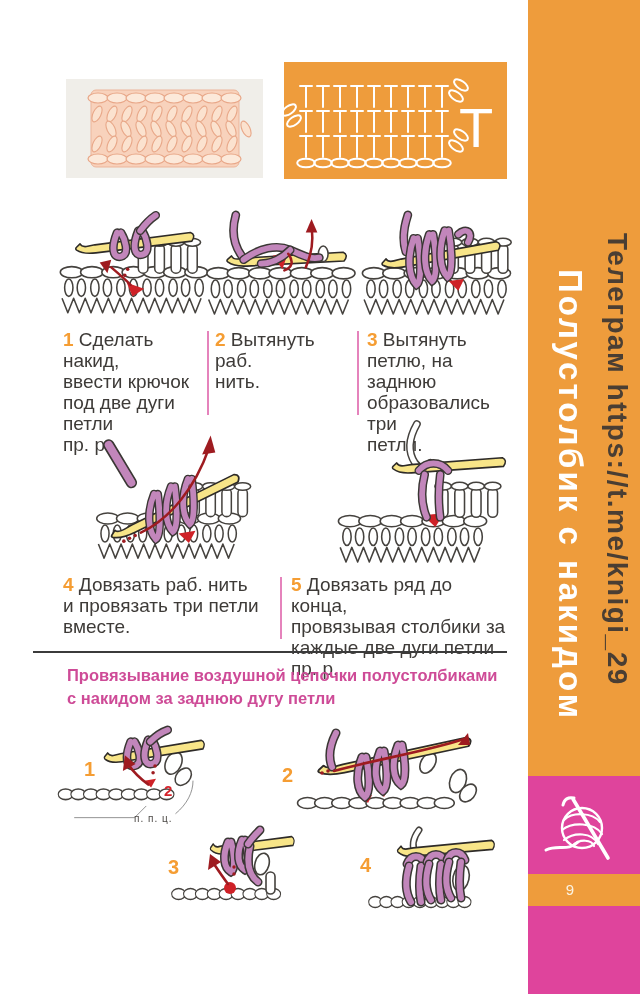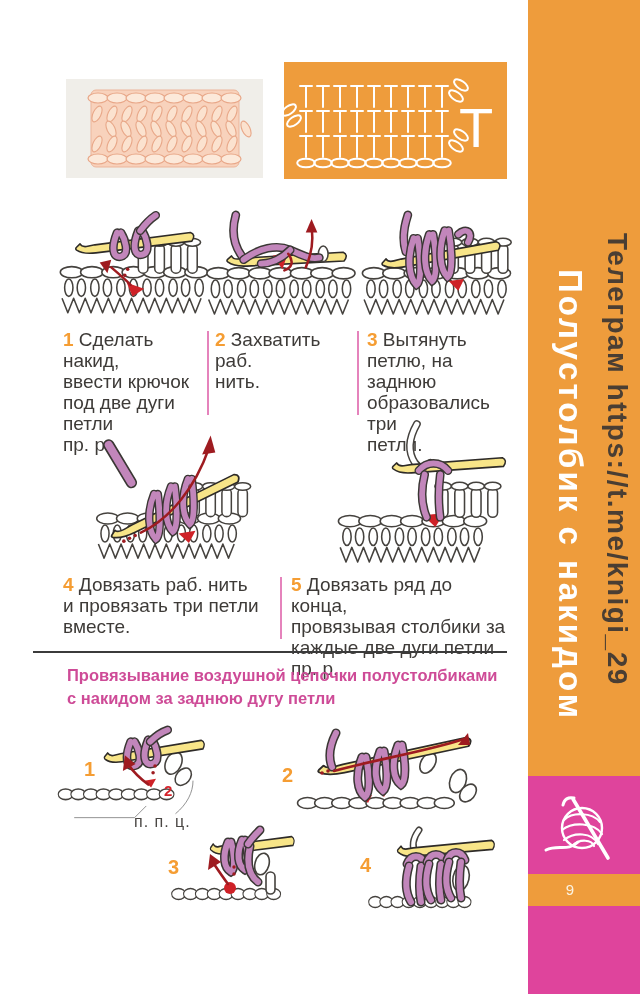--- a/index.html
+++ b/index.html
@@ -29,21 +29,21 @@
   .stepText{position:absolute;font-size:19px;line-height:21px;color:#3E3B38}
   .stepText .txt{white-space:pre-line}
   .stepNum{color:#F59D33;font-weight:bold}
   .vdiv{position:absolute;width:2px;background:#E583BC}
 
   .rule{left:33px;top:651px;width:474px;height:2px;background:#3B3B3B}
   .secTitle{left:67px;top:664px;width:440px;font-weight:bold;font-size:16.5px;line-height:23px;color:#CE4B97;white-space:pre-line}
 
   .figNum{position:absolute;font-weight:bold;font-size:20px;color:#F59D33}
   .figNumRed{position:absolute;font-weight:bold;font-size:15px;color:#D5232B}
-  .ppc{position:absolute;font-size:16px;color:#4A4744;letter-spacing:1px}
+  .ppc{position:absolute;font-size:10px;color:#4A4744;letter-spacing:1px}
 
   svg{position:absolute;overflow:visible}
   svg.def{width:0;height:0;position:absolute}
 
   
   .w{fill:#fff;stroke:#45423E;stroke-width:1.6}
   .wl{fill:none;stroke:#45423E;stroke-width:1.6;stroke-linejoin:round}
   .wy{fill:none;stroke:#fff;stroke-width:5;stroke-linecap:round}
   .y{fill:#F8E588;stroke:#2E2B28;stroke-width:1.7;stroke-linejoin:round}
   .pO{fill:none;stroke:#3A3734;stroke-width:9;stroke-linecap:round}
@@ -251,21 +251,21 @@
   </g>
 </svg>
 
 <div class="stepText" style="left:63px;top:329px;width:140px">
   <span class="stepNum">1</span> <span class="txt">Сделать накид,
 ввести крючок
 под две дуги петли
 пр. р.</span>
 </div>
 <div class="stepText" style="left:215px;top:329px;width:126px">
-  <span class="stepNum">2</span> <span class="txt">Захватить раб.
+  <span class="stepNum">2</span> <span class="txt">Вытянуть раб.
 нить.</span>
 </div>
 <div class="stepText" style="left:367px;top:329px;width:140px">
   <span class="stepNum">3</span> <span class="txt">Вытянуть
 петлю, на заднюю
 образовались три
 петли.</span>
 </div>
 <div class="vdiv" style="left:207px;top:331px;height:84px"></div>
 <div class="vdiv" style="left:357px;top:331px;height:84px"></div>

